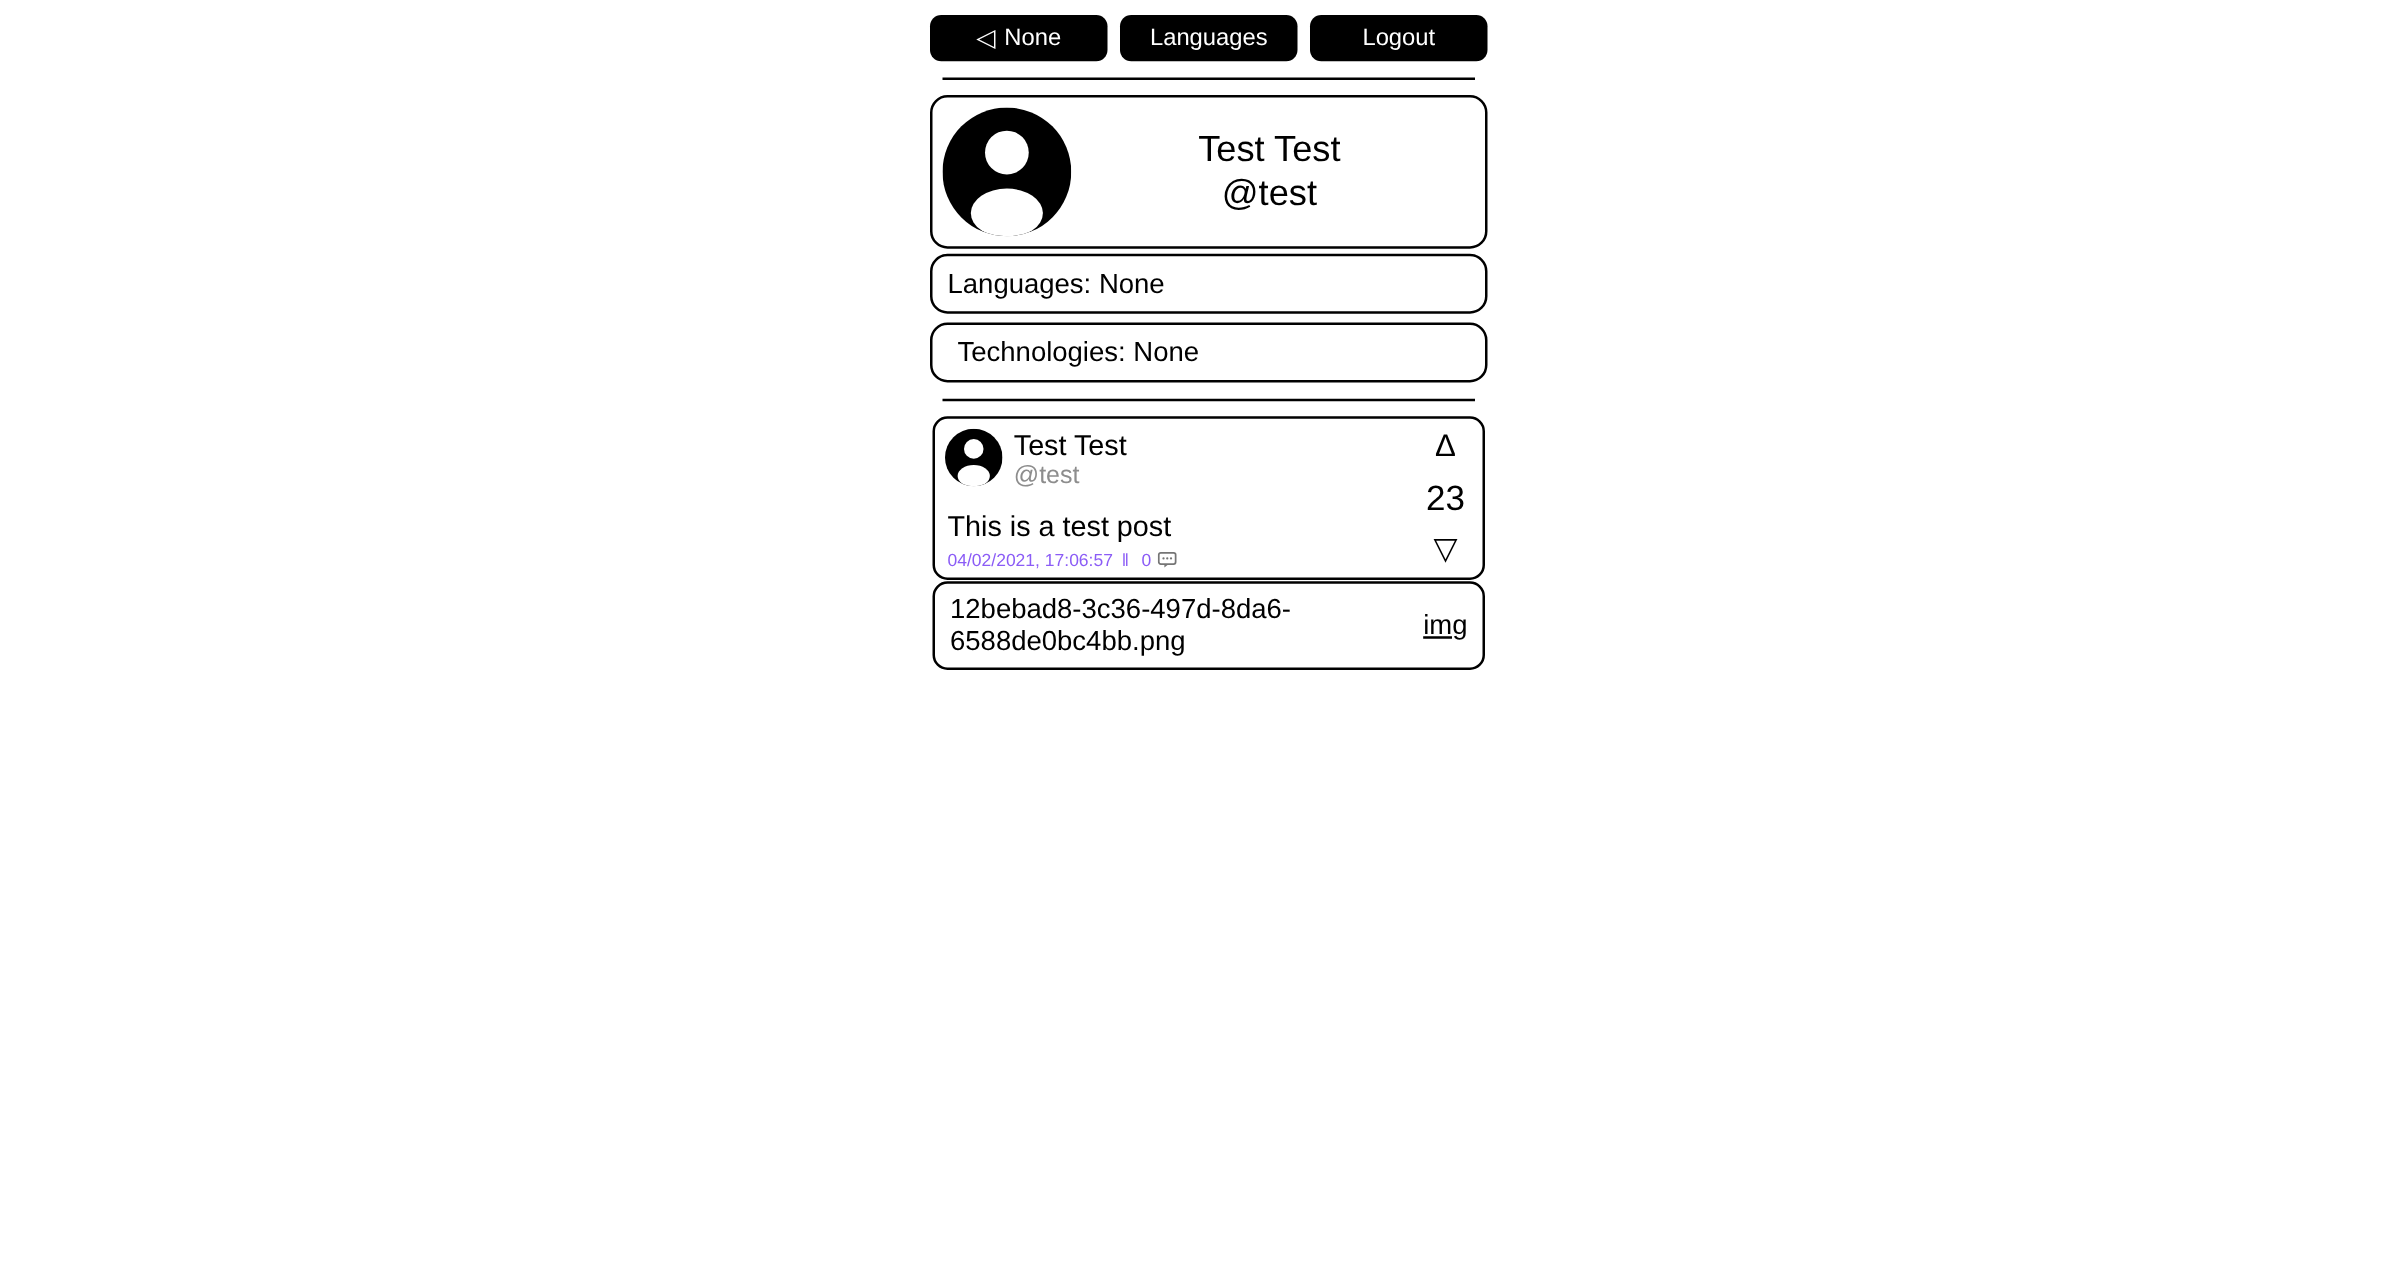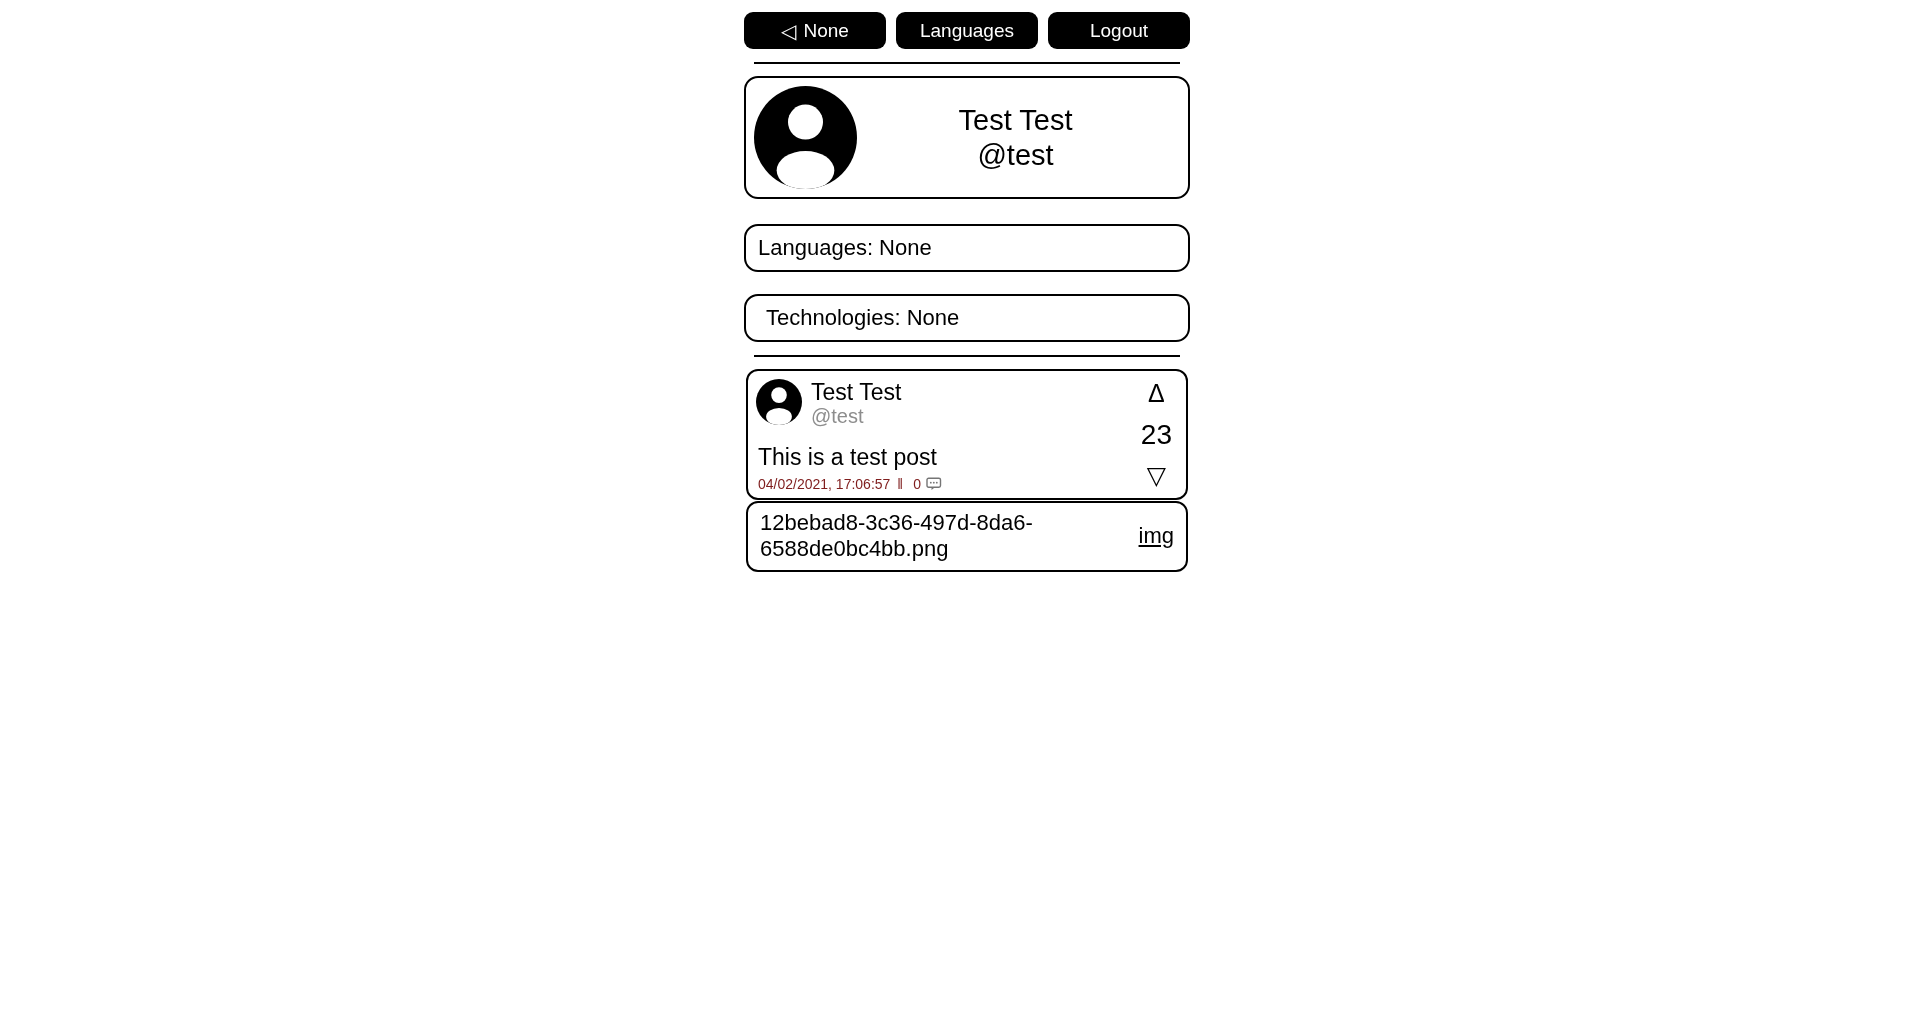--- a/index.html
+++ b/index.html
@@ -60,44 +60,44 @@
     text-align: center;
     font-size: 29px;
     line-height: 1.2;
   }
   
   .info-box {
     border: 2px solid #000;
     border-radius: 14px;
     padding: 9px 12px;
     font-size: 22px;
-    margin-top: 25px;
-  }
-  .info-box + .info-box { margin-top: 22px; padding-left: 20px; }
+    margin-top: 4px;
+  }
+  .info-box + .info-box { margin-top: 7px; padding-left: 20px; }
   
   .post-block { margin: 0 2px; }
   .post-card {
     border: 2px solid #000;
     border-radius: 12px;
     padding: 8px 14px 6px 8px;
     display: flex;
   }
   .post-main { flex: 1; min-width: 0; }
   .post-header { display: flex; gap: 9px; align-items: flex-start; }
   .post-names { padding-top: 1px; }
   .post-name { font-size: 23px; line-height: 1.1; }
   .post-handle { font-size: 20px; line-height: 1.15; color: #8d8d8d; }
   .post-body { font-size: 23px; margin-top: 16px; margin-left: 2px; }
   .post-meta {
     margin-top: 5px;
     margin-left: 2px;
     display: flex;
     align-items: center;
     gap: 7px;
-    color: #7f1d1d;
+    color: #8b5cf6;
     font-size: 14px;
   }
   .meta-sep { letter-spacing: 1px; }
   .meta-comments { margin-left: 2px; }
   .comment-icon { line-height: 0; margin-left: -2px; }
   .vote-col {
     display: flex;
     flex-direction: column;
     justify-content: space-between;
     align-items: center;

